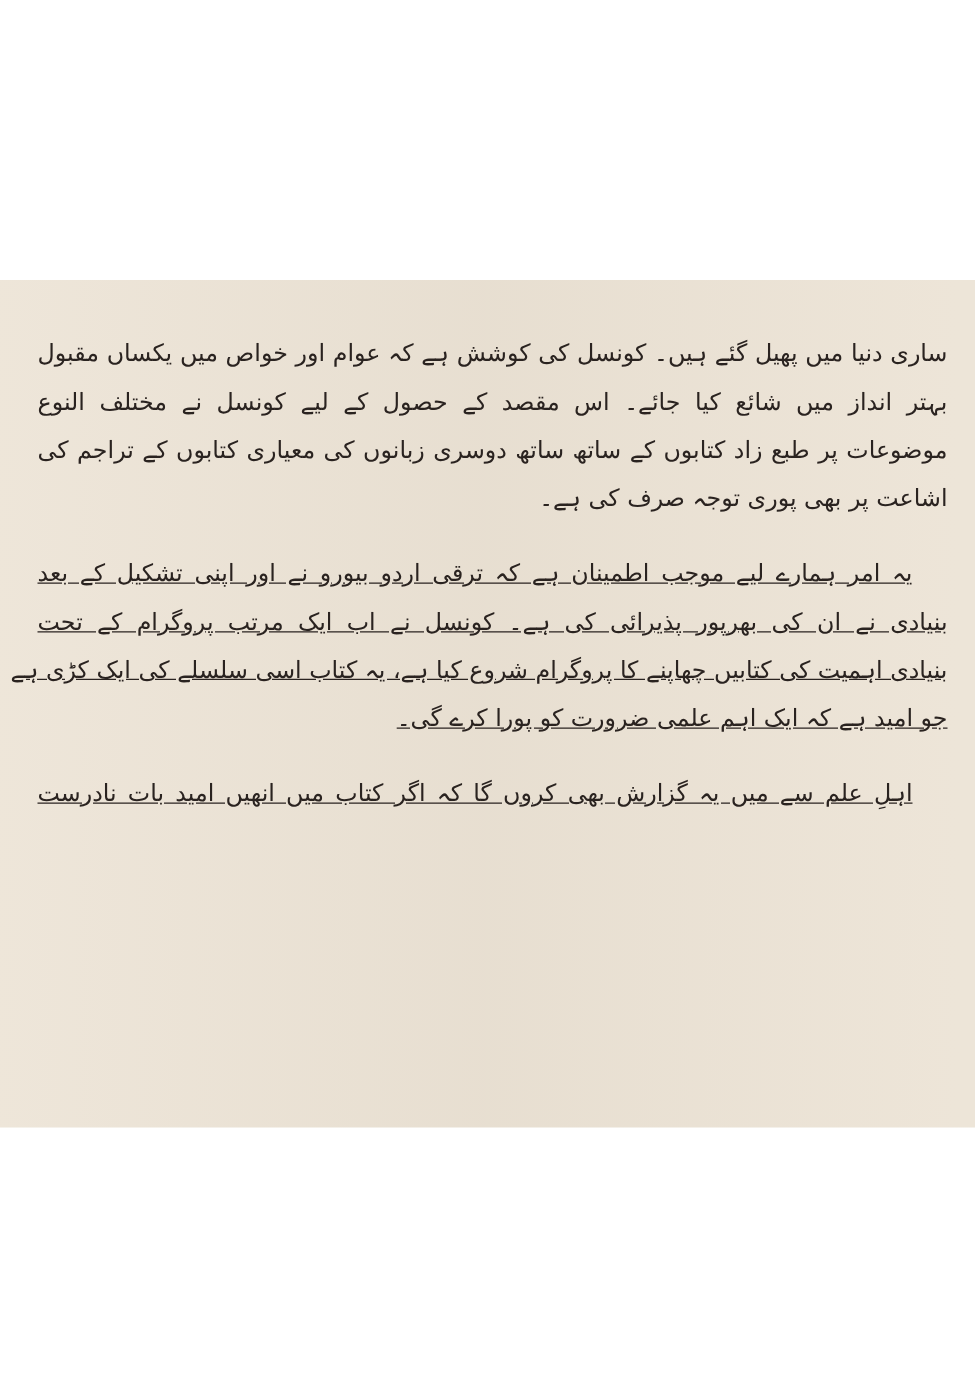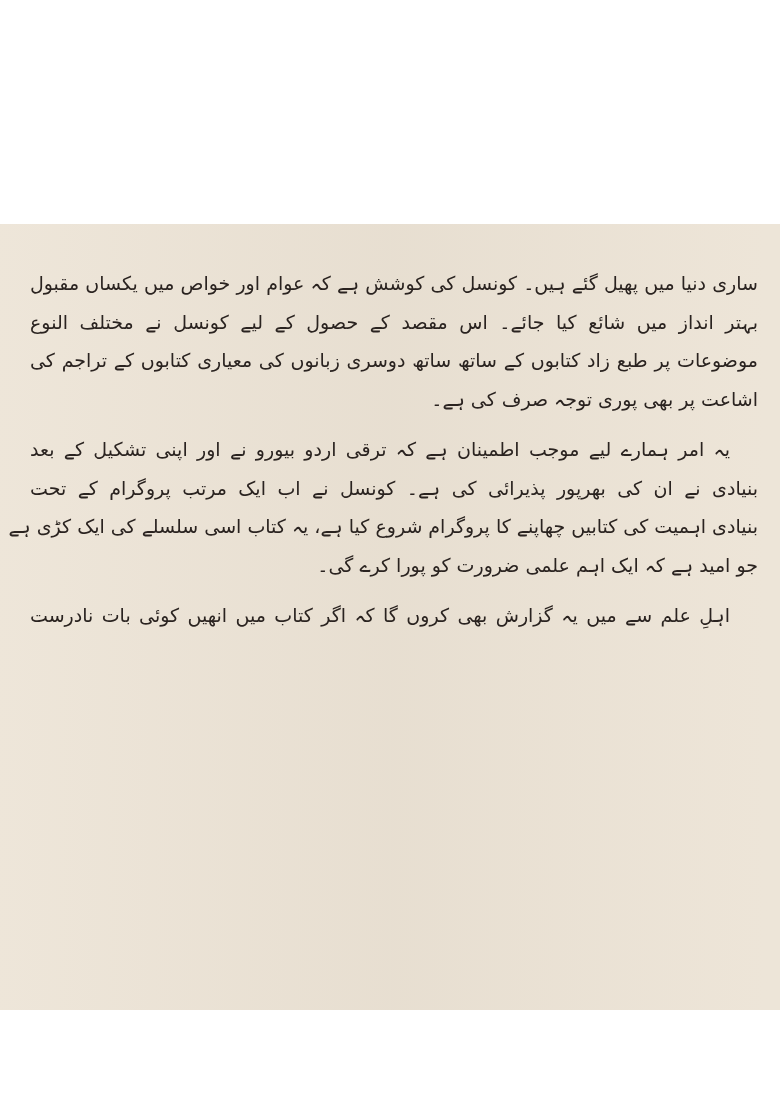--- a/index.html
+++ b/index.html
@@ -1,47 +1,47 @@
 <!DOCTYPE html>
 <html><head>
 <meta charset="utf-8">
 <style>
   html, body { margin: 0; padding: 0; background: #ffffff; }
   body { width: 780px; height: 1108px; position: relative; overflow: hidden; }
   .page {
-    position: absolute; left: 0; top: 224px; width: 780px; height: 786px;
+    position: absolute; left: 0; top: 224px; width: 780px; height: 678px;
     background: #ece3d5;
     background-image: linear-gradient(90deg, rgba(255,255,255,0.10), rgba(0,0,0,0.02) 50%, rgba(255,255,255,0.08));
   }
   .text {
     position: absolute; left: 30px; right: 22px; top: 40px;
     direction: rtl; text-align: justify; text-align-last: right;
     font-family: "DejaVu Sans", sans-serif;
     font-size: 19px; line-height: 38.5px; color: #2a2320;
   }
   .line { display: block; white-space: nowrap; text-align: justify; text-align-last: justify; }
   .line.last { text-align-last: right; }
   .para { margin: 0; }
-  .para + .para { margin-top: 12px; }
+  .para + .para { margin-top: 22px; text-decoration: underline; }
   .para.indent .line:first-child { padding-right: 28px; }
 </style>
 </head>
 <body>
 
 <div class="page">
   <div class="text">
     <p class="para">
       <span class="line">ساری دنیا میں پھیل گئے ہیں۔ کونسل کی کوشش ہے کہ عوام اور خواص میں یکساں مقبول</span>
       <span class="line">بہتر انداز میں شائع کیا جائے۔ اس مقصد کے حصول کے لیے کونسل نے مختلف النوع</span>
       <span class="line">موضوعات پر طبع زاد کتابوں کے ساتھ ساتھ دوسری زبانوں کی معیاری کتابوں کے تراجم کی</span>
       <span class="line last">اشاعت پر بھی پوری توجہ صرف کی ہے۔</span>
     </p>
     <p class="para indent">
       <span class="line">یہ امر ہمارے لیے موجب اطمینان ہے کہ ترقی اردو بیورو نے اور اپنی تشکیل کے بعد</span>
       <span class="line">بنیادی نے ان کی بھرپور پذیرائی کی ہے۔ کونسل نے اب ایک مرتب پروگرام کے تحت</span>
       <span class="line">بنیادی اہمیت کی کتابیں چھاپنے کا پروگرام شروع کیا ہے، یہ کتاب اسی سلسلے کی ایک کڑی ہے</span>
       <span class="line last">جو امید ہے کہ ایک اہم علمی ضرورت کو پورا کرے گی۔</span>
     </p>
     <p class="para indent">
-      <span class="line">اہلِ علم سے میں یہ گزارش بھی کروں گا کہ اگر کتاب میں انھیں کوئی بات نادرست</span>
+      <span class="line">اہلِ علم سے میں یہ گزارش بھی کروں گا کہ اگر کتاب میں انھیں امید بات نادرست</span>
     </p>
   </div>
 </div>
 
 </body></html>

